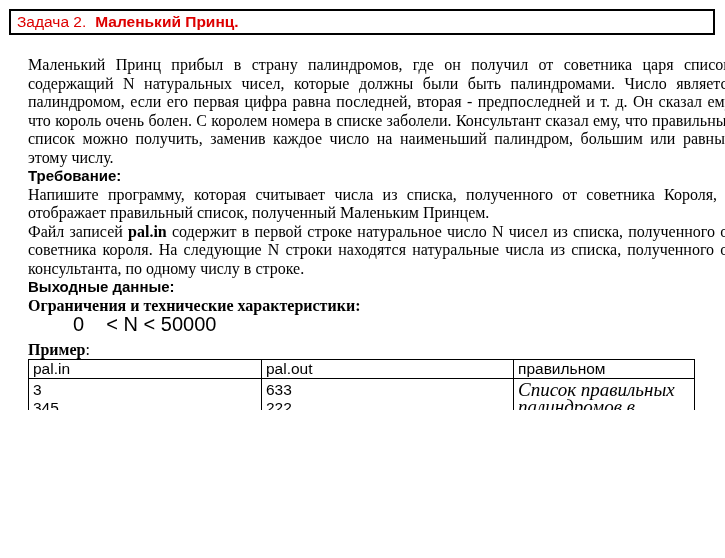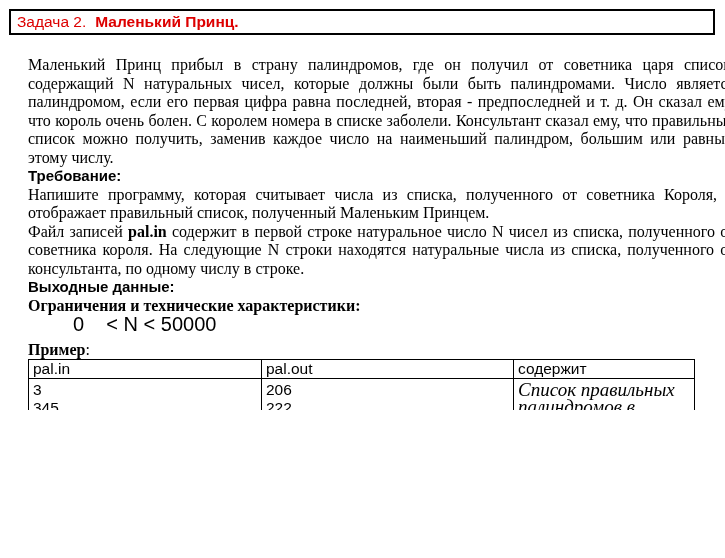--- a/index.html
+++ b/index.html
@@ -74,33 +74,33 @@
     <table class="example">
       <colgroup>
         <col style="width:233px">
         <col style="width:252px">
         <col style="width:181px">
       </colgroup>
       <thead>
         <tr>
           <th>pal.in</th>
           <th>pal.out</th>
-          <th>содержит</th>
+          <th>правильном</th>
         </tr>
       </thead>
       <tbody>
         <tr>
           <td>
             <div class="cell-line">3</div>
             <div class="cell-line">345</div>
             <div class="cell-line">214</div>
             <div class="cell-line">55678</div>
           </td>
           <td>
-            <div class="cell-line">206</div>
+            <div class="cell-line">633</div>
             <div class="cell-line">222</div>
             <div class="cell-line">64346</div>
           </td>
           <td class="explain">Список правильных палиндромов в полученном списке</td>
         </tr>
       </tbody>
     </table>
 
   </div>
 </div>

